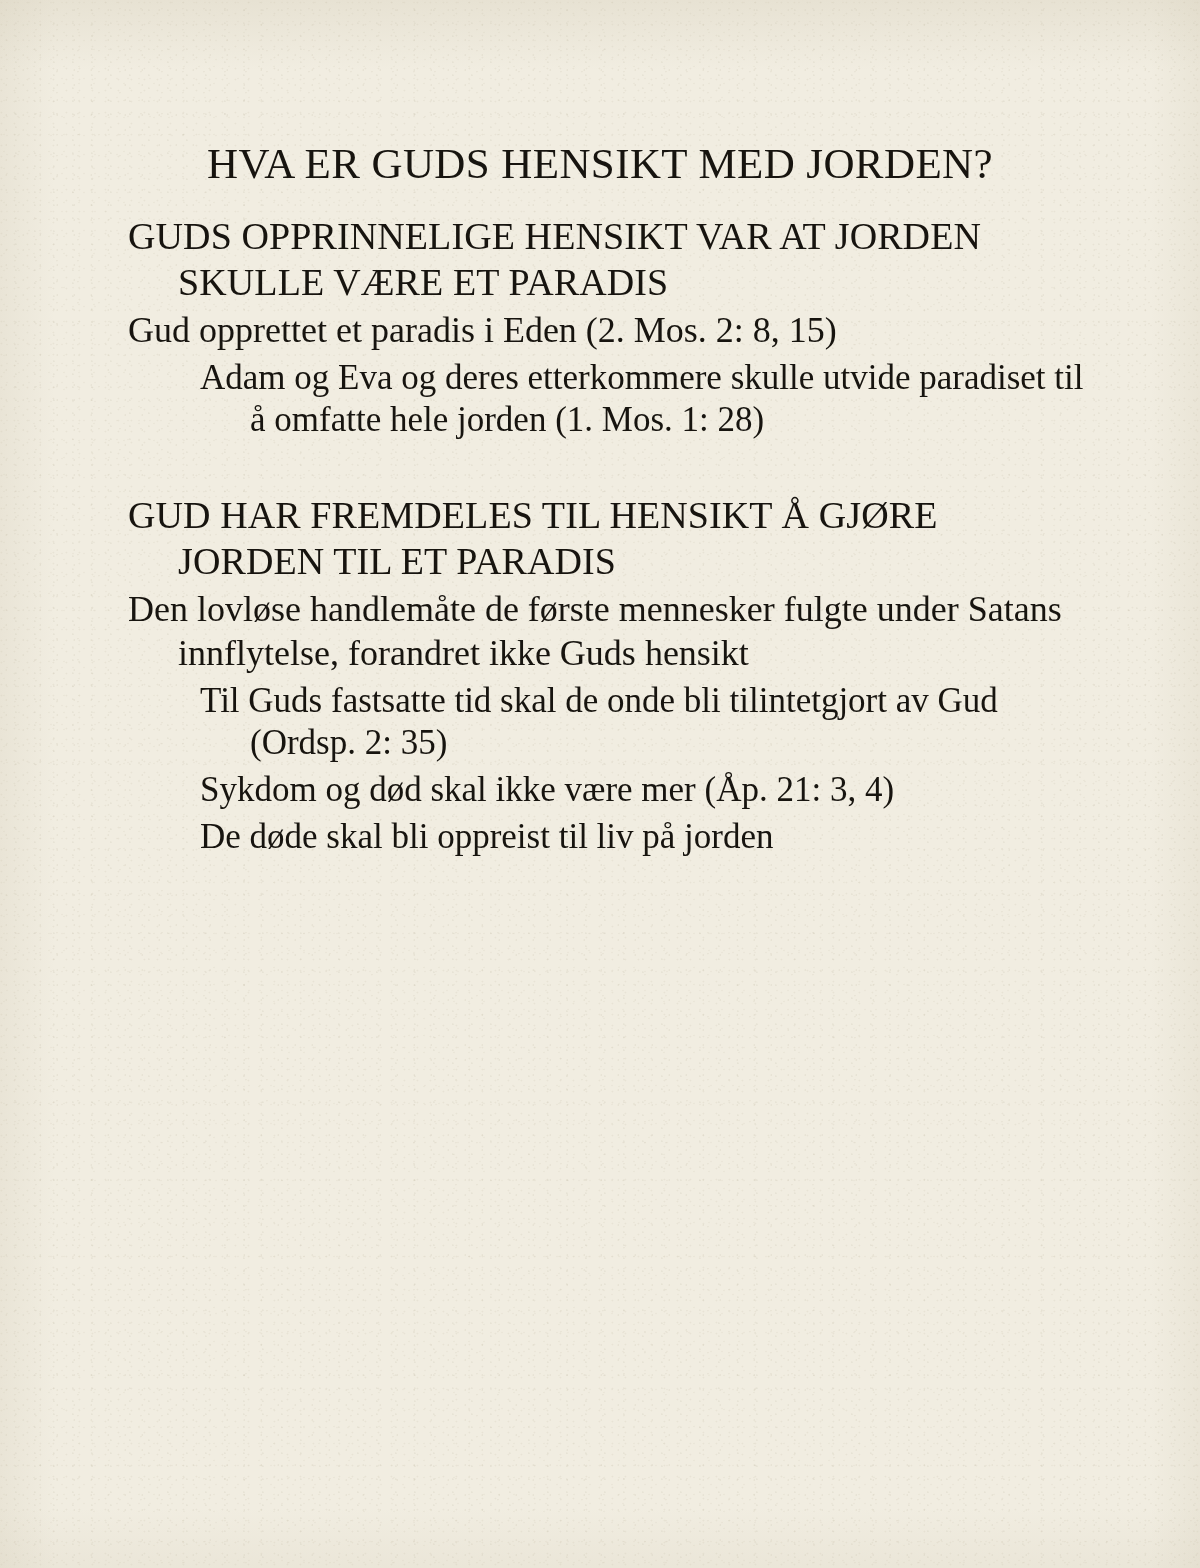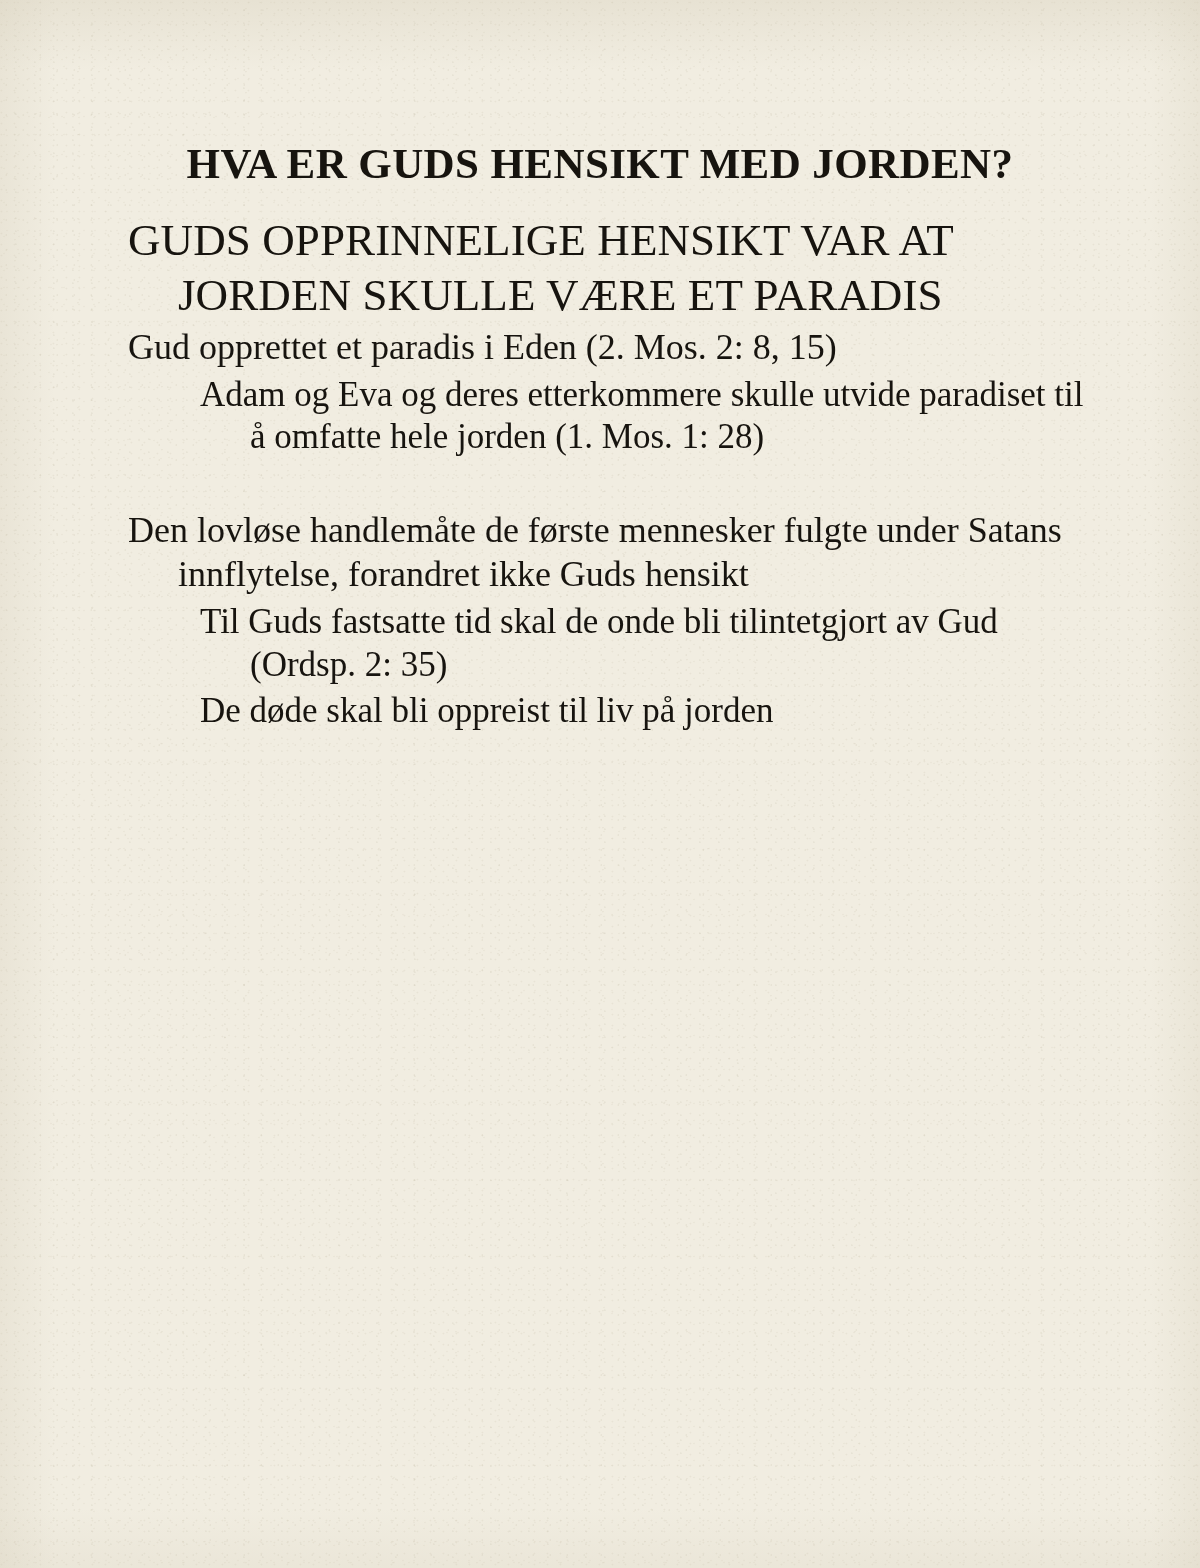--- a/index.html
+++ b/index.html
@@ -51,37 +51,37 @@
     padding: 0;
   }
 
   .slide-title {
     position: absolute;
     left: 0;
     right: 0;
     top: 112px;
     text-align: center;
     font-size: 43px;
-    font-weight: bold;
+    font-weight: normal;
     letter-spacing: 0.4px;
     line-height: 1.08;
     text-transform: none;
     white-space: nowrap;
   }
 
   .body-block {
     position: absolute;
     left: 128px;
     top: 213px;
     width: 960px;
   }
 
   
   .lvl1 {
-    font-size: 45px;
+    font-size: 38px;
     line-height: 1.22;
     margin: 0 0 3px 0;
     padding-left: 50px;
     text-indent: -50px;
     letter-spacing: 0.1px;
   }
 
   .lvl2 {
     font-size: 36px;
     line-height: 1.22;
@@ -115,25 +115,27 @@
   <div class="body-block">
 
     <p class="lvl1">GUDS OPPRINNELIGE HENSIKT VAR AT JORDEN SKULLE VÆRE ET PARADIS</p>
 
     <p class="lvl2">Gud opprettet et paradis i Eden (2. Mos. 2: 8, 15)</p>
 
     <p class="lvl3">Adam og Eva og deres etterkommere skulle utvide paradiset til å omfatte hele jorden (1. Mos. 1: 28)</p>
 
     <div class="spacer"></div>
 
+    <p class="lvl1">GUD HAR FREMDELES TIL HENSIKT Å GJØRE JORDEN TIL ET PARADIS</p>
 
     <p class="lvl2">Den lovløse handlemåte de første mennesker fulgte under Satans innflytelse, forandret ikke Guds hensikt</p>
 
     <p class="lvl3">Til Guds fastsatte tid skal de onde bli tilintetgjort av Gud (Ordsp. 2: 35)</p>
 
 
 
+    <p class="lvl3">Sykdom og død skal ikke være mer (Åp. 21: 3, 4)</p>
 
     <p class="lvl3">De døde skal bli oppreist til liv på jorden</p>
 
 
   </div>
 </div>
 
 </body></html>

